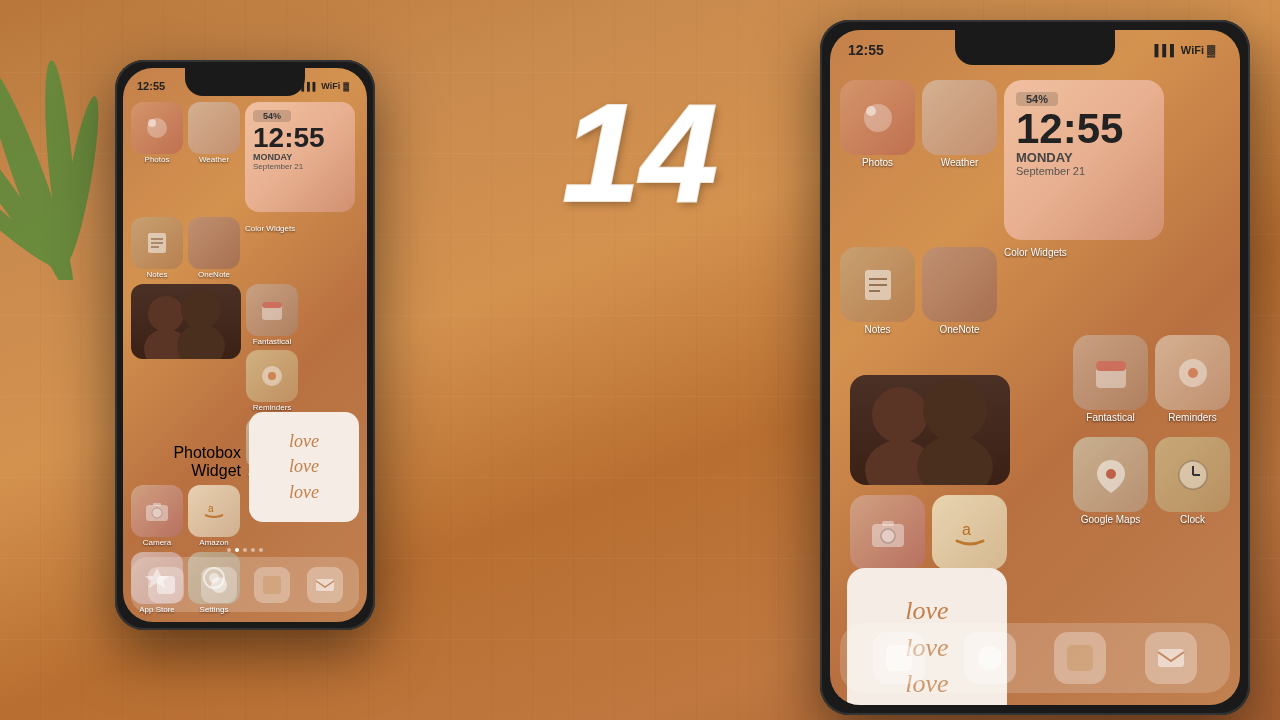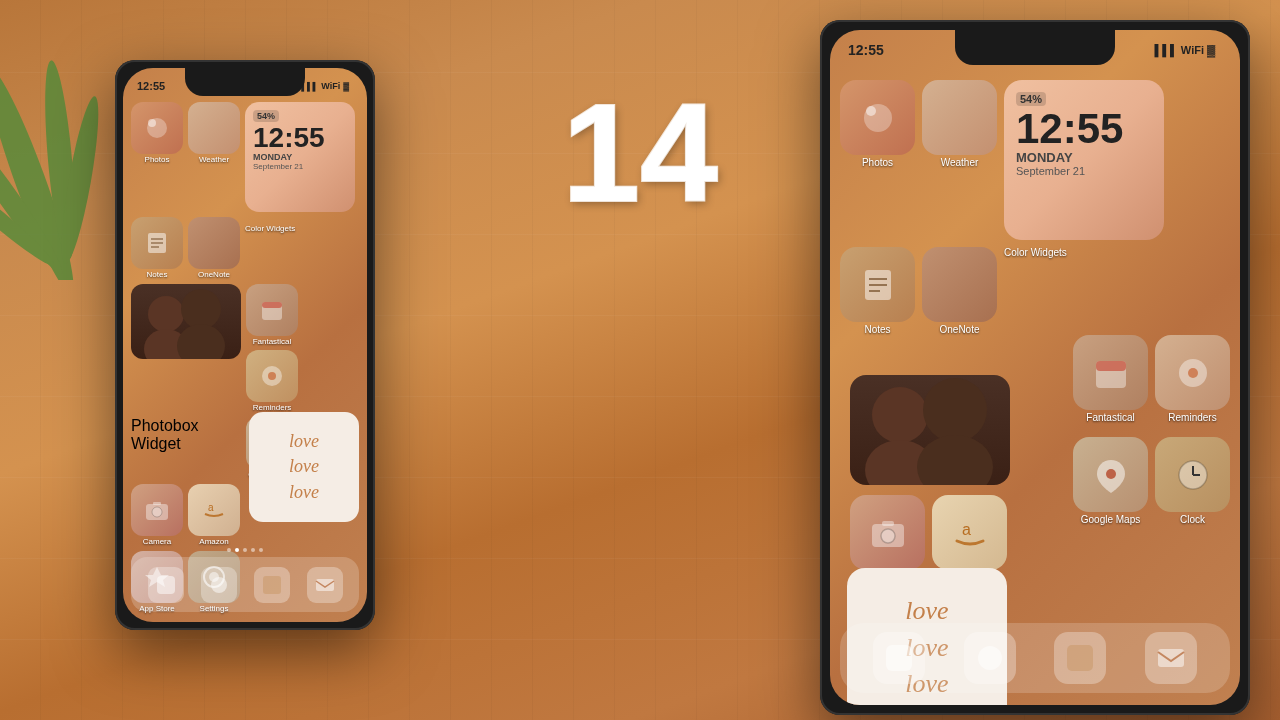--- a/index.html
+++ b/index.html
@@ -71,29 +71,30 @@
     .ios-text {
       font-size: 72px;
       font-style: italic;
       letter-spacing: -2px;
       line-height: 1;
       font-family: 'Arial Black', Arial, sans-serif;
       -webkit-text-stroke: 2px rgba(255,255,255,0.8);
     }
     .num-text {
       font-size: 140px;
+      font-style: italic;
       line-height: 0.9;
       font-family: 'Arial Black', Arial, sans-serif;
       -webkit-text-stroke: 2px rgba(255,255,255,0.8);
     }
 
     
     .phone {
       position: absolute;
-      border-radius: 20px;
+      border-radius: 29px;
       background: #1a1a1a;
       box-shadow: 0 20px 60px rgba(0,0,0,0.5), inset 0 0 0 2px #333;
       overflow: hidden;
       z-index: 5;
     }
     .phone-screen {
       position: absolute;
       background: linear-gradient(135deg, #c4804a 0%, #d4924f 30%, #b87040 60%, #c08050 100%);
       border-radius: 30px;
       overflow: hidden;
@@ -162,21 +163,21 @@
       flex-direction: column;
       padding: 8px;
       position: relative;
     }
     .clock-battery {
       font-size: 9px;
       font-weight: 700;
       color: #333;
       background: rgba(0,0,0,0.15);
       border-radius: 4px;
-      padding: 1px 4px;
+      padding: 1px 10px;
       width: fit-content;
     }
     .clock-time {
       font-size: 28px;
       font-weight: 800;
       color: #222;
       line-height: 1;
       margin-top: 2px;
     }
     .clock-day {
@@ -379,21 +380,21 @@
                   <circle cx="14" cy="14" r="10" fill="rgba(255,255,255,0.4)"></circle>
                   <circle cx="14" cy="14" r="4" fill="rgba(200,100,50,0.7)"></circle>
                 </svg>
             </div>
             <span class="lbl">Reminders</span>
           </div>
         </div>
       </div>
 
       <div class="sp-row" style="margin-top:2px;">
-        <div style="width:110px;text-align:left;">
+        <div style="width:110px;text-align:right;margin-top:27px;">
           <span class="lbl">Photobox Widget</span>
         </div>
         <div class="sp-app">
           <div class="icon" style="width:52px;height:52px;background:linear-gradient(135deg,#c8b090,#b89070);border-radius:12px;display:flex;align-items:center;justify-content:center;">
             <svg width="28" height="28" viewBox="0 0 28 28">
                 <path d="M14 4 C9 4 5 8 5 13 C5 19 14 25 14 25 C14 25 23 19 23 13 C23 8 19 4 14 4Z" fill="rgba(255,255,255,0.5)"></path>
                 <circle cx="14" cy="13" r="3" fill="rgba(180,70,40,0.8)"></circle>
               </svg>
           </div>
           <span class="lbl">Google Maps</span>

